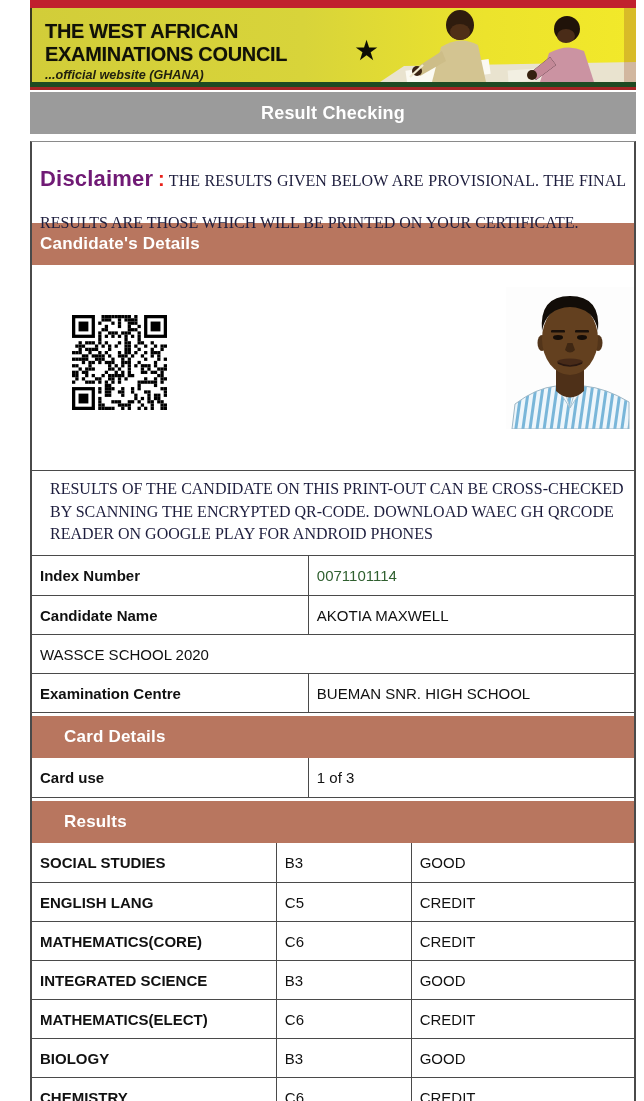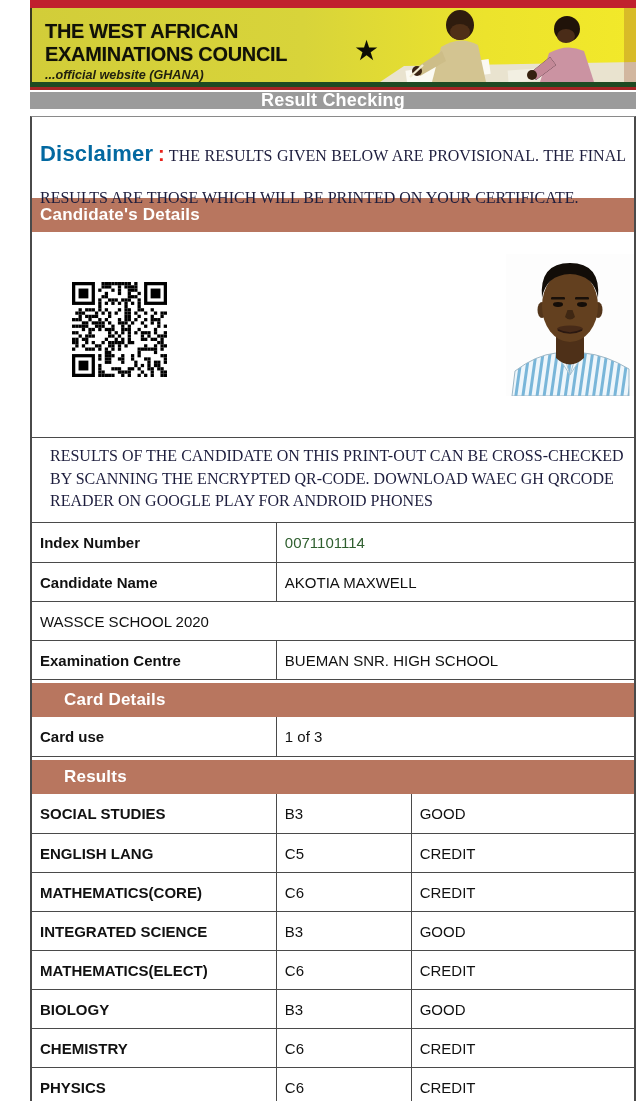--- a/index.html
+++ b/index.html
@@ -13,45 +13,45 @@
   .banner-yellow { position: relative; height: 74px; background: linear-gradient(90deg, #d2cd39 0%, #d8d43a 45%, #ece32c 75%, #f2e92a 100%); border-left: 2px solid #3a3a20; overflow: hidden; }
   .banner-photo { position: absolute; right: 0; top: 0; height: 74px; width: 256px; }
   .banner-textblock { position: relative; padding: 11px 0 12px 13px; z-index: 2; }
   .banner-line { font-size: 21px; font-weight: bold; color: #111108; letter-spacing: -0.3px; line-height: 1.1; transform: scaleX(0.95); transform-origin: left; text-shadow: 0 0 1px rgba(60,60,20,0.4); }
   .banner-tagline { font-size: 13px; font-weight: bold; font-style: italic; color: #22220f; margin-top: 2px; transform: scaleX(0.97); transform-origin: left; }
   .banner-star { position: absolute; left: 322px; top: 26px; font-size: 28px; color: #0d0d05; z-index: 3; }
   .stripe-green { height: 5px; background: #1e4a22; }
   .stripe-red { height: 3px; background: #a32424; }
 
   
-  .title-bar { margin-top: 2px; height: 17px; background: #9b9b9b; color: #ffffff; font-size: 18px; font-weight: bold; display: flex; align-items: center; justify-content: center; letter-spacing: 0.2px; }
+  .title-bar { margin-top: 2px; height: 42px; background: #9b9b9b; color: #ffffff; font-size: 18px; font-weight: bold; display: flex; align-items: center; justify-content: center; letter-spacing: 0.2px; }
 
   
   .content { margin-top: 7px; border-left: 2px solid #4a4a4a; border-right: 2px solid #4a4a4a; border-top: 1px solid #8a8a8a; background: #fff; }
 
   .serif { font-family: "Liberation Serif", serif; color: #1d1d3d; }
 
   .disclaimer { padding: 12px 8px 10px 8px; height: 81px; text-align: justify; line-height: 2.3; font-size: 16px; }
-  .disclaimer .d-label { color: #0369a1; font-size: 22px; font-weight: bold; font-family: "Liberation Sans", sans-serif; letter-spacing: 0.2px; }
+  .disclaimer .d-label { color: #701a75; font-size: 22px; font-weight: bold; font-family: "Liberation Sans", sans-serif; letter-spacing: 0.2px; }
   .disclaimer .d-colon { color: #e8211a; font-size: 20px; font-weight: bold; font-family: "Liberation Sans", sans-serif; }
 
-  .section-header { height: 34px; background: #b8765f; color: #ffffff; font-size: 17px; font-weight: bold; display: flex; align-items: center; padding-left: 8px; letter-spacing: 0.2px; }
+  .section-header { height: 42px; background: #b8765f; color: #ffffff; font-size: 17px; font-weight: bold; display: flex; align-items: center; padding-left: 8px; letter-spacing: 0.2px; }
   .gap-top { margin-top: 3px; padding-left: 32px; }
 
   
   .photo-row { position: relative; height: 205px; background: #fff; }
   .qr-box { position: absolute; left: 40px; top: 49px; width: 95px; height: 97px; }
   .qr-box svg { width: 100%; height: 100%; }
   .candidate-photo { position: absolute; right: 0; top: 22px; width: 128px; height: 142px; }
 
   .qr-note { border-top: 1px solid #4a4a4a; border-bottom: 1px solid #4a4a4a; padding: 7px 8px 9px 18px; font-size: 16px; line-height: 1.42; }
 
   
   .trow { display: grid; min-height: 39px; }
-  .trow.cols2 { grid-template-columns: 40.5% 59.5%; }
+  .trow.cols2 { grid-template-columns: 40.5% 59.5%; gap: 32px; }
   .trow.cols3 { grid-template-columns: 40.5% 22.4% 37.1%; }
   .trow + .trow { border-top: 1px solid #4a4a4a; }
   .tbl { border-bottom: 1px solid #4a4a4a; }
   .cell { display: flex; align-items: center; padding: 0 8px; font-size: 15px; color: #111; }
   .cell + .cell { border-left: 1px solid #4a4a4a; }
   .cell.lbl { font-weight: bold; }
   .cell.green-val { color: #2f5f2f; }
 </style>
 </head>
 <body>

